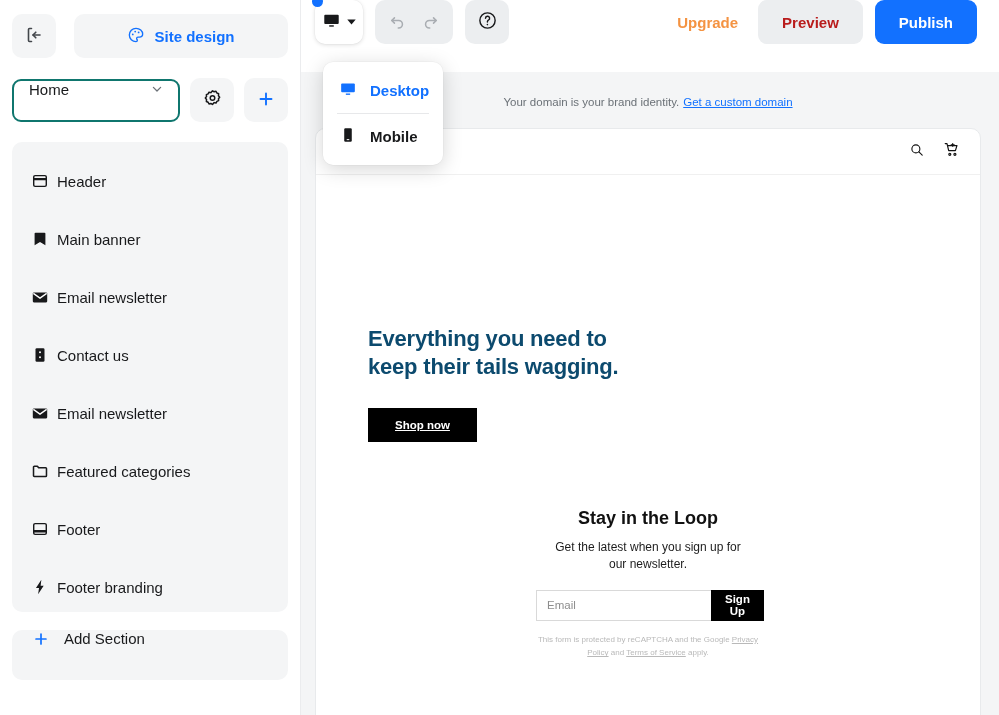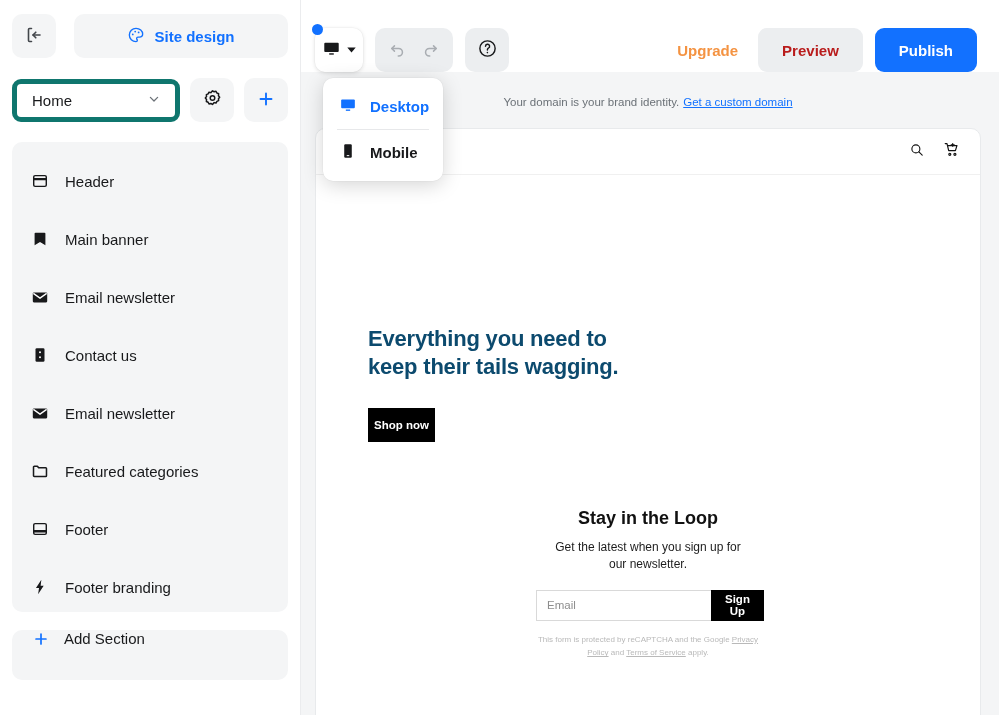--- a/index.html
+++ b/index.html
@@ -30,35 +30,35 @@
   }
   .site-design-btn {
     flex: 1 1 auto; height: 44px; border-radius: 10px;
     background: #f4f5f6; border: none; cursor: pointer;
     display: flex; align-items: center; justify-content: center; gap: 9px;
     color: #1271ff; font-size: 15px; font-weight: 700;
   }
   .lp-row2 { display: flex; align-items: center; gap: 10px; margin-top: 20px; }
   .page-select {
     flex: 1 1 auto; height: 43px; border-radius: 9px;
-    background: #fff; border: 5px solid #0f766e;
-    display: flex; align-items: center; justify-content: space-between;
+    background: #fff; border: 2px solid #0f766e;
+    display: flex; align-items: flex-start; justify-content: space-between;
     padding: 0 13px 0 15px; cursor: pointer;
     font-size: 15px; color: #18191b;
   }
   .sections-card {
     margin-top: 20px;
     background: #f4f5f6; border-radius: 10px;
     padding: 10px 0 14px 0;
     flex: 0 0 auto;
     max-height: 470px;
     overflow: hidden;
   }
   .section-item {
-    display: flex; align-items: center; gap: 15px;
+    display: flex; align-items: center; gap: 7px;
     padding: 0 18px; height: 58px;
     cursor: pointer; color: #18191b; font-size: 15px;
   }
   .section-item .sec-ico {
     width: 20px; height: 20px; display: flex;
     align-items: center; justify-content: center; flex: 0 0 20px;
   }
   .add-section-btn {
     margin-top: 18px;
     height: 50px; border-radius: 10px;
@@ -69,21 +69,21 @@
 
   
   .right-pane {
     flex: 1 1 auto; height: 715px;
     background: #f4f5f6;
     position: relative;
     border-left: 1px solid #ebecee;
   }
   .topbar {
     height: 72px; background: #ffffff;
-    display: flex; align-items: flex-end;
+    display: flex; align-items: flex-start;
     padding: 0 22px 0 14px;
     position: relative; z-index: 20;
   }
   .tb-group { display: flex; align-items: center; gap: 12px; }
   .device-btn {
     position: relative;
     width: 48px; height: 44px; border-radius: 10px;
     background: #fff; border: none; cursor: pointer;
     display: flex; align-items: center; justify-content: center; gap: 5px;
     box-shadow: 0 1px 4px rgba(0,0,0,0.13), 0 0 0 0.5px rgba(0,0,0,0.03);
@@ -116,21 +116,21 @@
     color: #b91c1c; font-size: 15px; font-weight: 700;
   }
   .publish-btn {
     height: 44px; padding: 0 24px; border-radius: 9px;
     background: #1271ff; border: none; cursor: pointer;
     color: #fff; font-size: 15px; font-weight: 700;
   }
 
   
   .device-menu {
-    position: absolute; top: 78px; left: 22px;
+    position: absolute; top: 62px; left: 22px;
     width: 120px;
     background: #fff; border-radius: 10px;
     box-shadow: 0 4px 20px rgba(0,0,0,0.17), 0 0 0 0.5px rgba(0,0,0,0.04);
     z-index: 40; padding: 6px 0;
   }
   .dm-item {
     display: flex; align-items: center; gap: 13px;
     padding: 0 16px; height: 45px; cursor: pointer;
     font-size: 15px; font-weight: 700; color: #18191b;
   }
@@ -170,21 +170,22 @@
     padding: 150px 0 0 52px;
   }
   .hero h1 {
     font-size: 22px; line-height: 1.25; font-weight: 700;
     color: #0c4a6e; max-width: 270px; letter-spacing: -0.2px;
   }
   .shop-btn {
     margin-top: 28px;
     background: #000; color: #fff; border: none; cursor: pointer;
     font-size: 11.5px; font-weight: 700;
-    padding: 11px 6px;
+    padding: 11px 27px;
+    text-decoration: underline;
   }
   .newsletter {
     margin-top: 66px; text-align: center; padding-bottom: 30px;
   }
   .nl-title { font-size: 18px; font-weight: 700; color: #111; }
   .nl-sub {
     font-size: 12px; color: #1d1d1d; margin-top: 10px;
     line-height: 1.45; max-width: 200px; margin-left: auto; margin-right: auto;
   }
   .nl-form {

